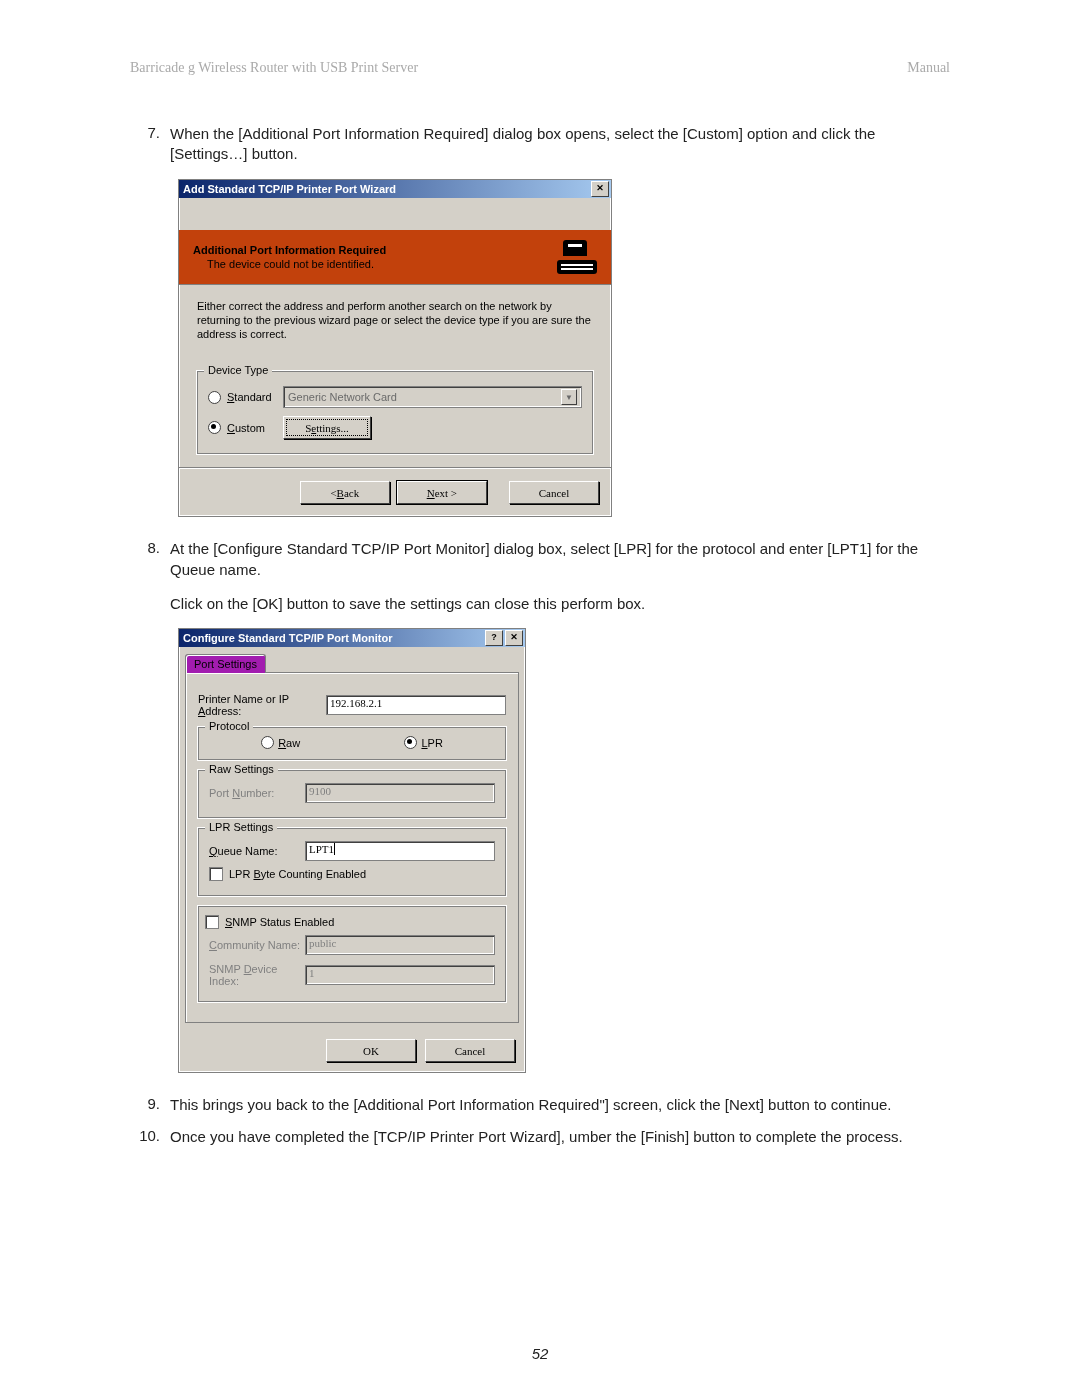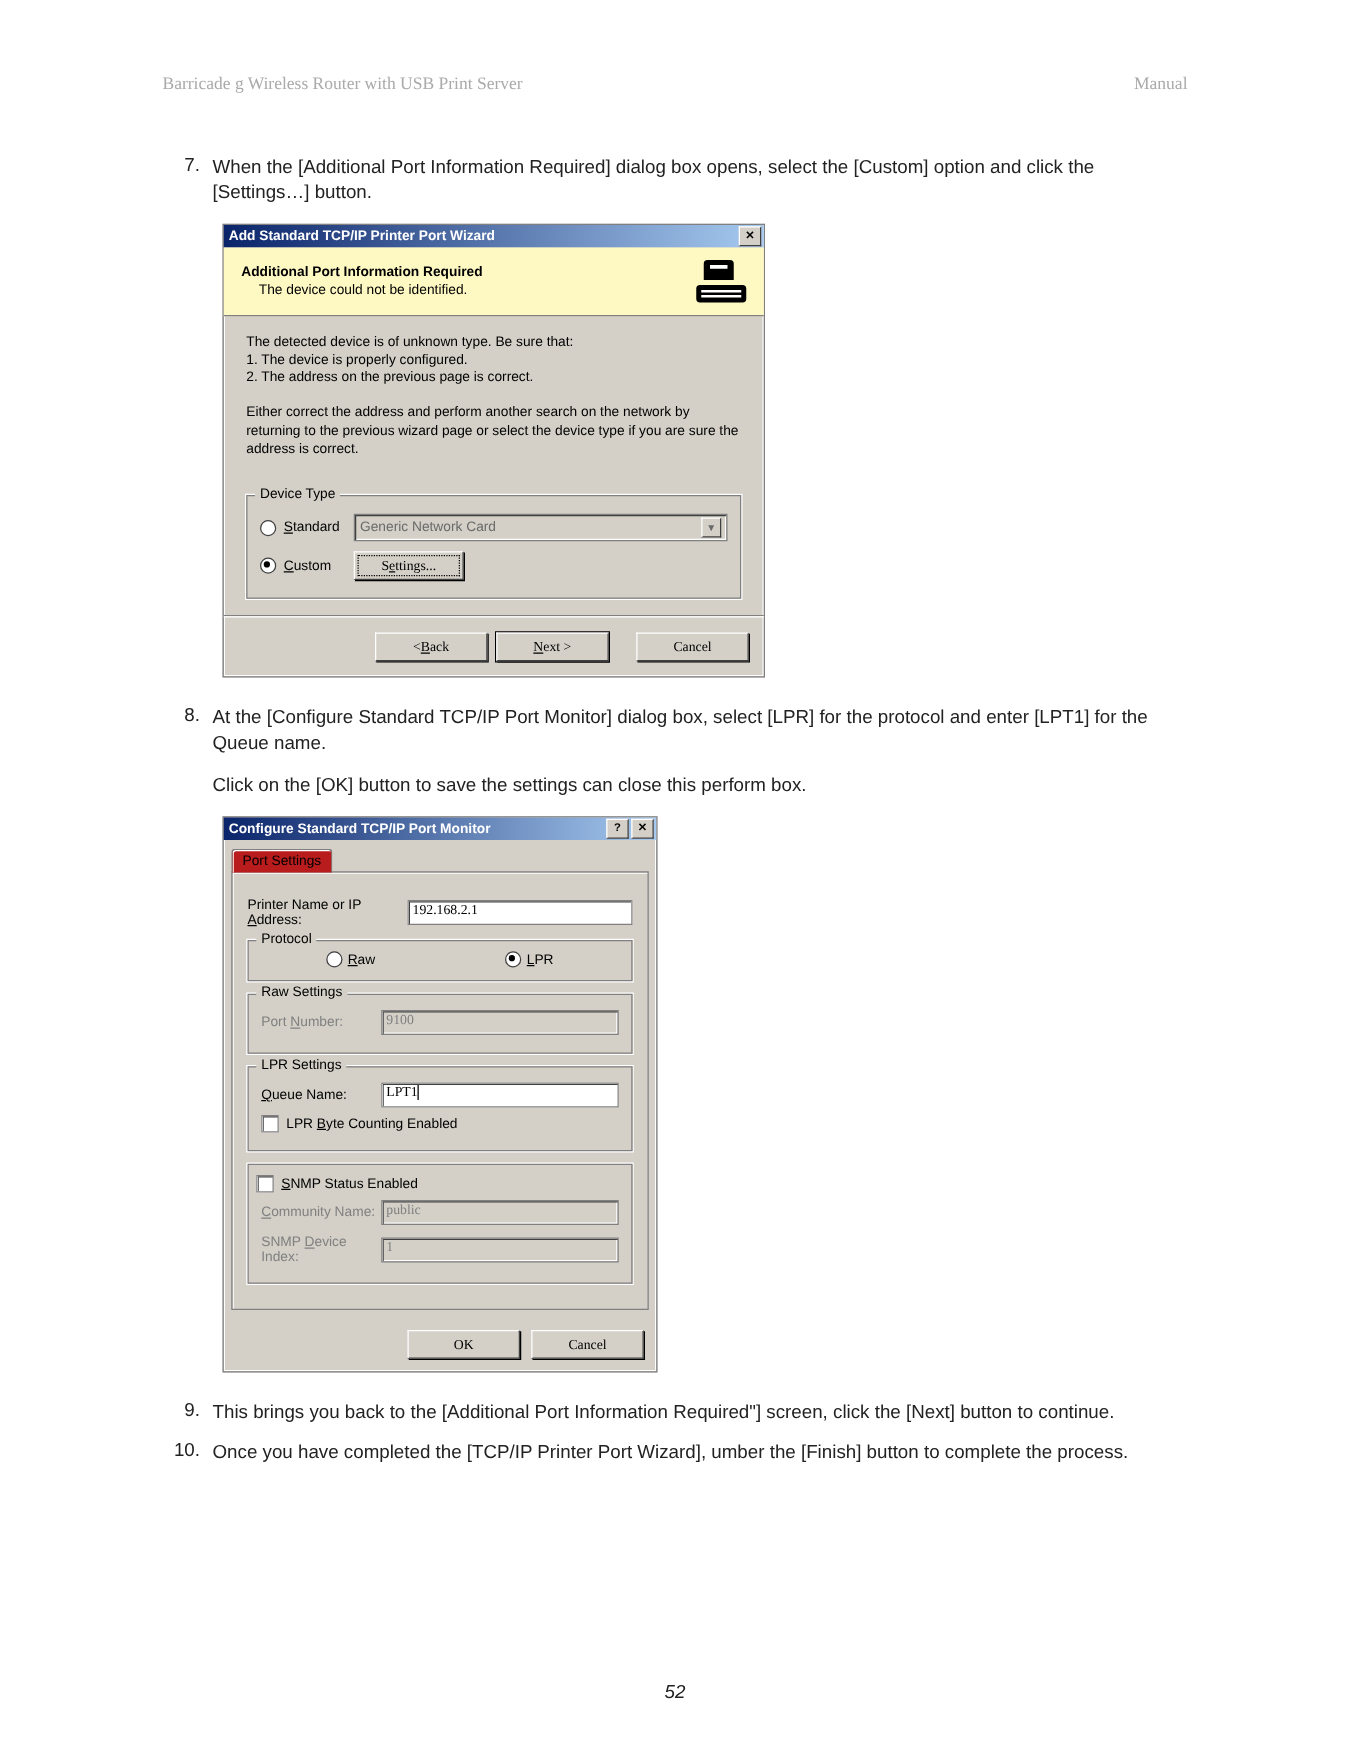--- a/index.html
+++ b/index.html
@@ -74,26 +74,27 @@
   .tb-btn {
     width: 16px; height: 14px;
     background: #d4d0c8;
     border: 1px solid #fff;
     border-right-color: #404040; border-bottom-color:#404040;
     font-size: 9px; line-height: 12px; color:#000;
     text-align:center;
     font-family: Arial;
   }
   .dlg1 .banner {
-    background: #fef9c3;
+    background: #c2410c;
     padding: 10px 14px;
     display: flex;
     justify-content: space-between;
     align-items: center;
     border-bottom: 1px solid #808080;
+    margin-top: 32px;
   }
   .dlg1 .banner .btxt { }
   .dlg1 .banner .btitle { font-weight: bold; }
   .dlg1 .banner .bsub { margin-left: 14px; margin-top:2px; }
   .printer-icon {
     width: 40px; height: 34px; position: relative;
   }
   .printer-icon .top { position:absolute; top:0; left:6px; width:24px; height:16px; background:#000; border-radius:3px 3px 0 0; }
   .printer-icon .slot { position:absolute; top:4px; left:11px; width:14px; height:3px; background:#fff; }
   .printer-icon .base { position:absolute; bottom:0; left:0; width:40px; height:14px; background:#000; border-radius:3px; }
@@ -156,21 +157,21 @@
   .dlg1 .footer .win-btn { margin-left: 4px; }
   .u { text-decoration: underline; }
 
   
   .dlg2 { width: 346px; }
   .dlg2 .tabstrip {
     padding: 6px 6px 0 6px;
   }
   .dlg2 .tab {
     display:inline-block; padding: 3px 8px;
-    background:#b91c1c;
+    background:#a21caf;
     border:1px solid #808080; border-bottom:none;
     border-top-left-radius:3px; border-top-right-radius:3px;
     position: relative; top:1px;
     box-shadow: inset 1px 1px 0 #fff;
   }
   .dlg2 .tabbody {
     margin:0 6px 6px 6px;
     border:1px solid #808080;
     box-shadow: inset 1px 1px 0 #fff;
     padding: 16px 12px 10px 12px;
@@ -242,25 +243,20 @@
         </div>
         <div class="printer-icon">
           <div class="top"></div>
             <div class="slot"></div>
           <div class="base"></div>
             <div class="line1"></div>
             <div class="line2"></div>
         </div>
       </div>
       <div class="content">
-        <div class="para">
-          <div>The detected device is of unknown type.  Be sure that:</div>
-          <div>1.  The device is properly configured.</div>
-          <div>2.  The address on the previous page is correct.</div>
-        </div>
         <div class="para">Either correct the address and perform another search on the network by returning to the previous wizard page or select the device type if you are sure the address is correct.</div>
         <div class="groupbox">
           <span class="legend">Device Type</span>
           <div class="row">
             <span class="radio"></span>
             <span style="width:50px"><span class="u">S</span>tandard</span>
             <span class="win-select">
               <span>Generic Network Card</span>
               <span class="arrow">▼</span>
             </span>

